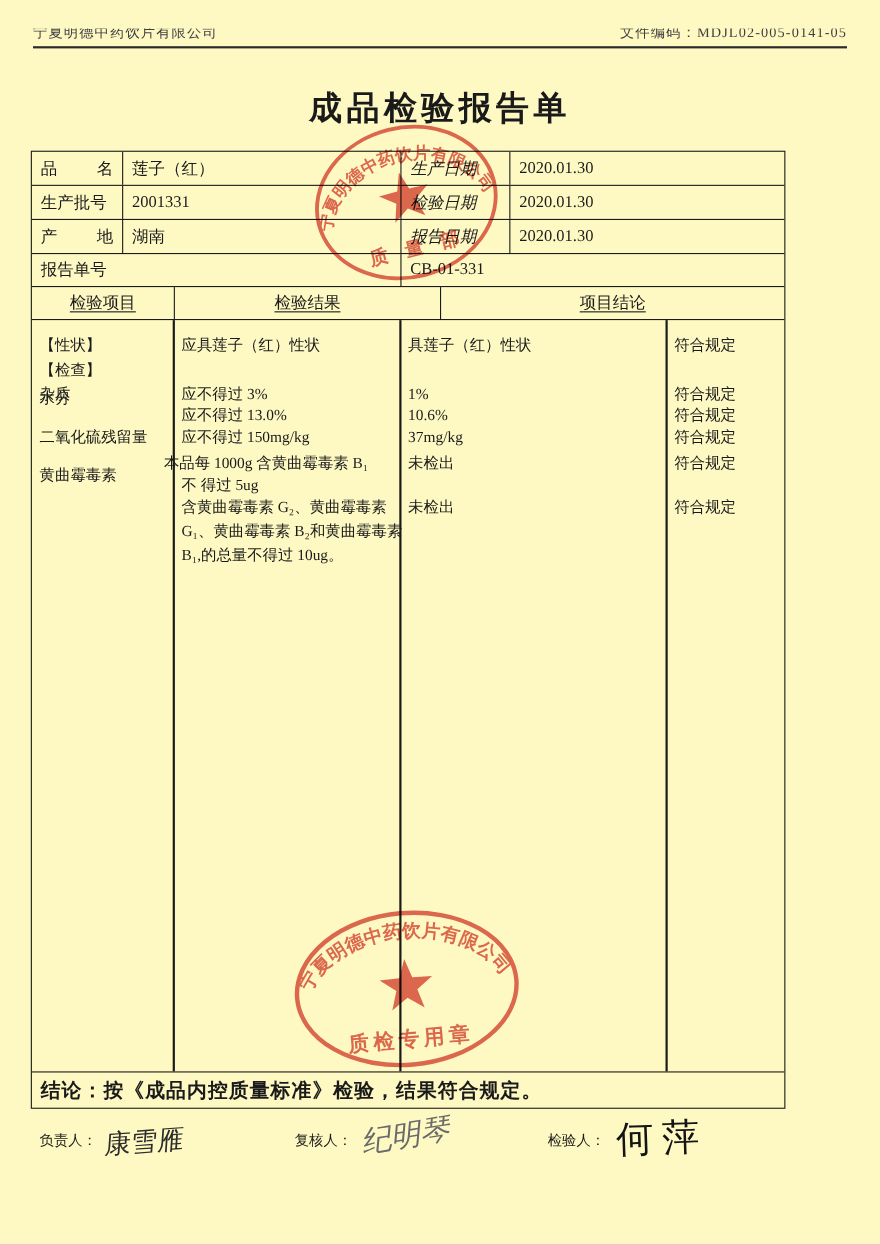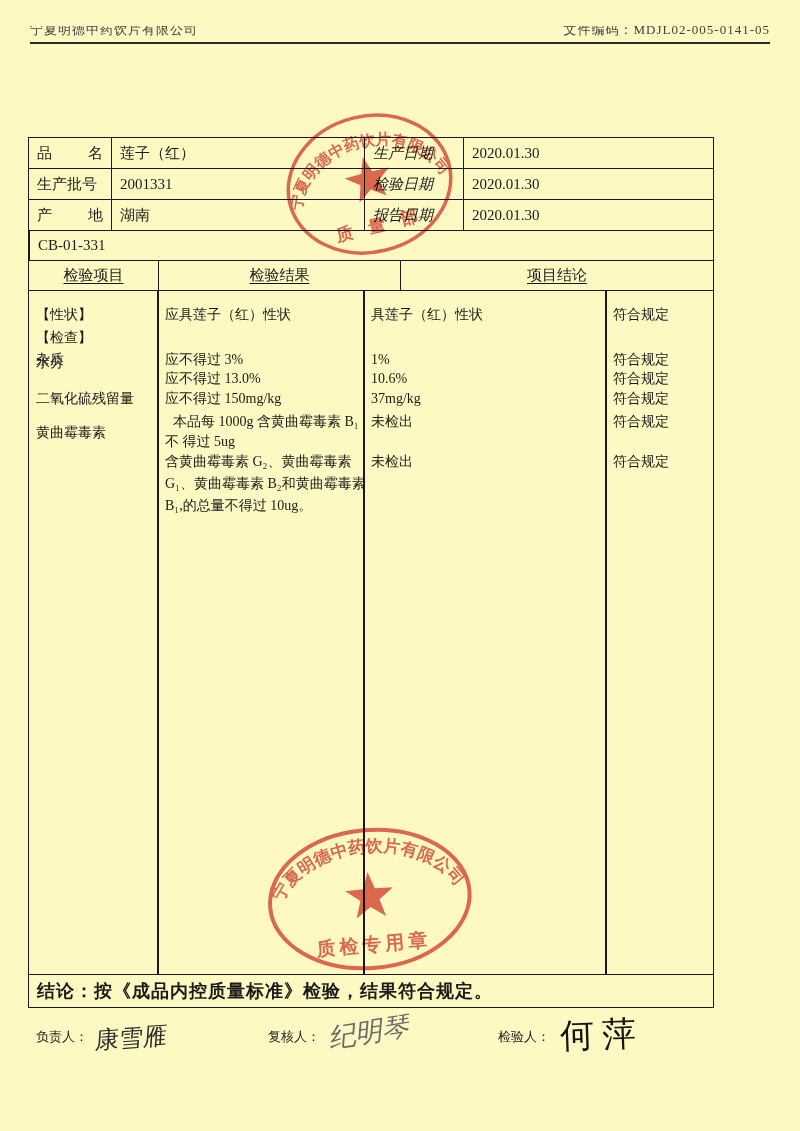--- a/index.html
+++ b/index.html
@@ -51,20 +51,21 @@
 <body>
 
 <div class="page">
 
   <div class="hdr-clip">
     <span>宁夏明德中药饮片有限公司</span>
     <span>文件编码：MDJL02-005-0141-05</span>
   </div>
   <div class="hdr-rule"></div>
 
+  <div class="doc-title">成品检验报告单</div>
 
   <div class="tbl">
 
     <div class="row info-row">
       <div class="cell lab">
         <span>品</span>
         <span>名</span>
       </div>
       <div class="cell val bl">莲子（红）</div>
       <div class="cell dlab bl">生产日期</div>
@@ -84,20 +85,21 @@
       <div class="cell lab">
         <span>产</span>
         <span>地</span>
       </div>
       <div class="cell val bl">湖南</div>
       <div class="cell dlab bl">报告日期</div>
       <div class="cell dval bl">2020.01.30</div>
     </div>
 
     <div class="row repno-row">
+      <div class="cell repno-lab">报告单号</div>
       <div class="cell repno-val bl">CB-01-331</div>
     </div>
 
     <div class="row hdr-row">
       <div class="cell hcell h1">
           <span>检验项目</span>
         </div>
       <div class="cell hcell h3 bl">
           <span>检验结果</span>
         </div>
@@ -115,21 +117,21 @@
       <div class="bline" style="left:7px;top:38px;">【检查】</div>
       <div class="bline" style="left:7px;top:60px;">杂质</div>
       <div class="bline" style="left:7px;top:63px;font-family:Liberation Serif, serif;">水分</div>
       <div class="bline" style="left:7px;top:99px;">二氧化硫残留量</div>
       <div class="bline" style="left:7px;top:122px;margin-top:11px;">黄曲霉毒素</div>
 
       <div class="bline" style="left:136px;top:15px;">应具莲子（红）性状</div>
       <div class="bline" style="left:136px;top:60px;">应不得过 3%</div>
       <div class="bline" style="left:136px;top:79px;">应不得过 13.0%</div>
       <div class="bline" style="left:136px;top:99px;">应不得过 150mg/kg</div>
-      <div class="bline" style="left:144px;top:122px;">本品每 1000g 含黄曲霉毒素 B₁</div>
+      <div class="bline" style="left:120px;top:122px;">本品每 1000g 含黄曲霉毒素 B₁</div>
       <div class="bline" style="left:136px;top:142px;">不 得过 5ug</div>
       <div class="bline" style="left:136px;top:162px;">含黄曲霉毒素 G₂、黄曲霉毒素</div>
       <div class="bline" style="left:136px;top:184px;">G₁、黄曲霉毒素 B₂和黄曲霉毒素</div>
       <div class="bline" style="left:136px;top:206px;">B₁,的总量不得过  10ug。</div>
 
       <div class="bline" style="left:342px;top:15px;">具莲子（红）性状</div>
       <div class="bline" style="left:342px;top:60px;">1%</div>
       <div class="bline" style="left:342px;top:79px;">10.6%</div>
       <div class="bline" style="left:342px;top:99px;">37mg/kg</div>
       <div class="bline" style="left:342px;top:122px;">未检出</div>

